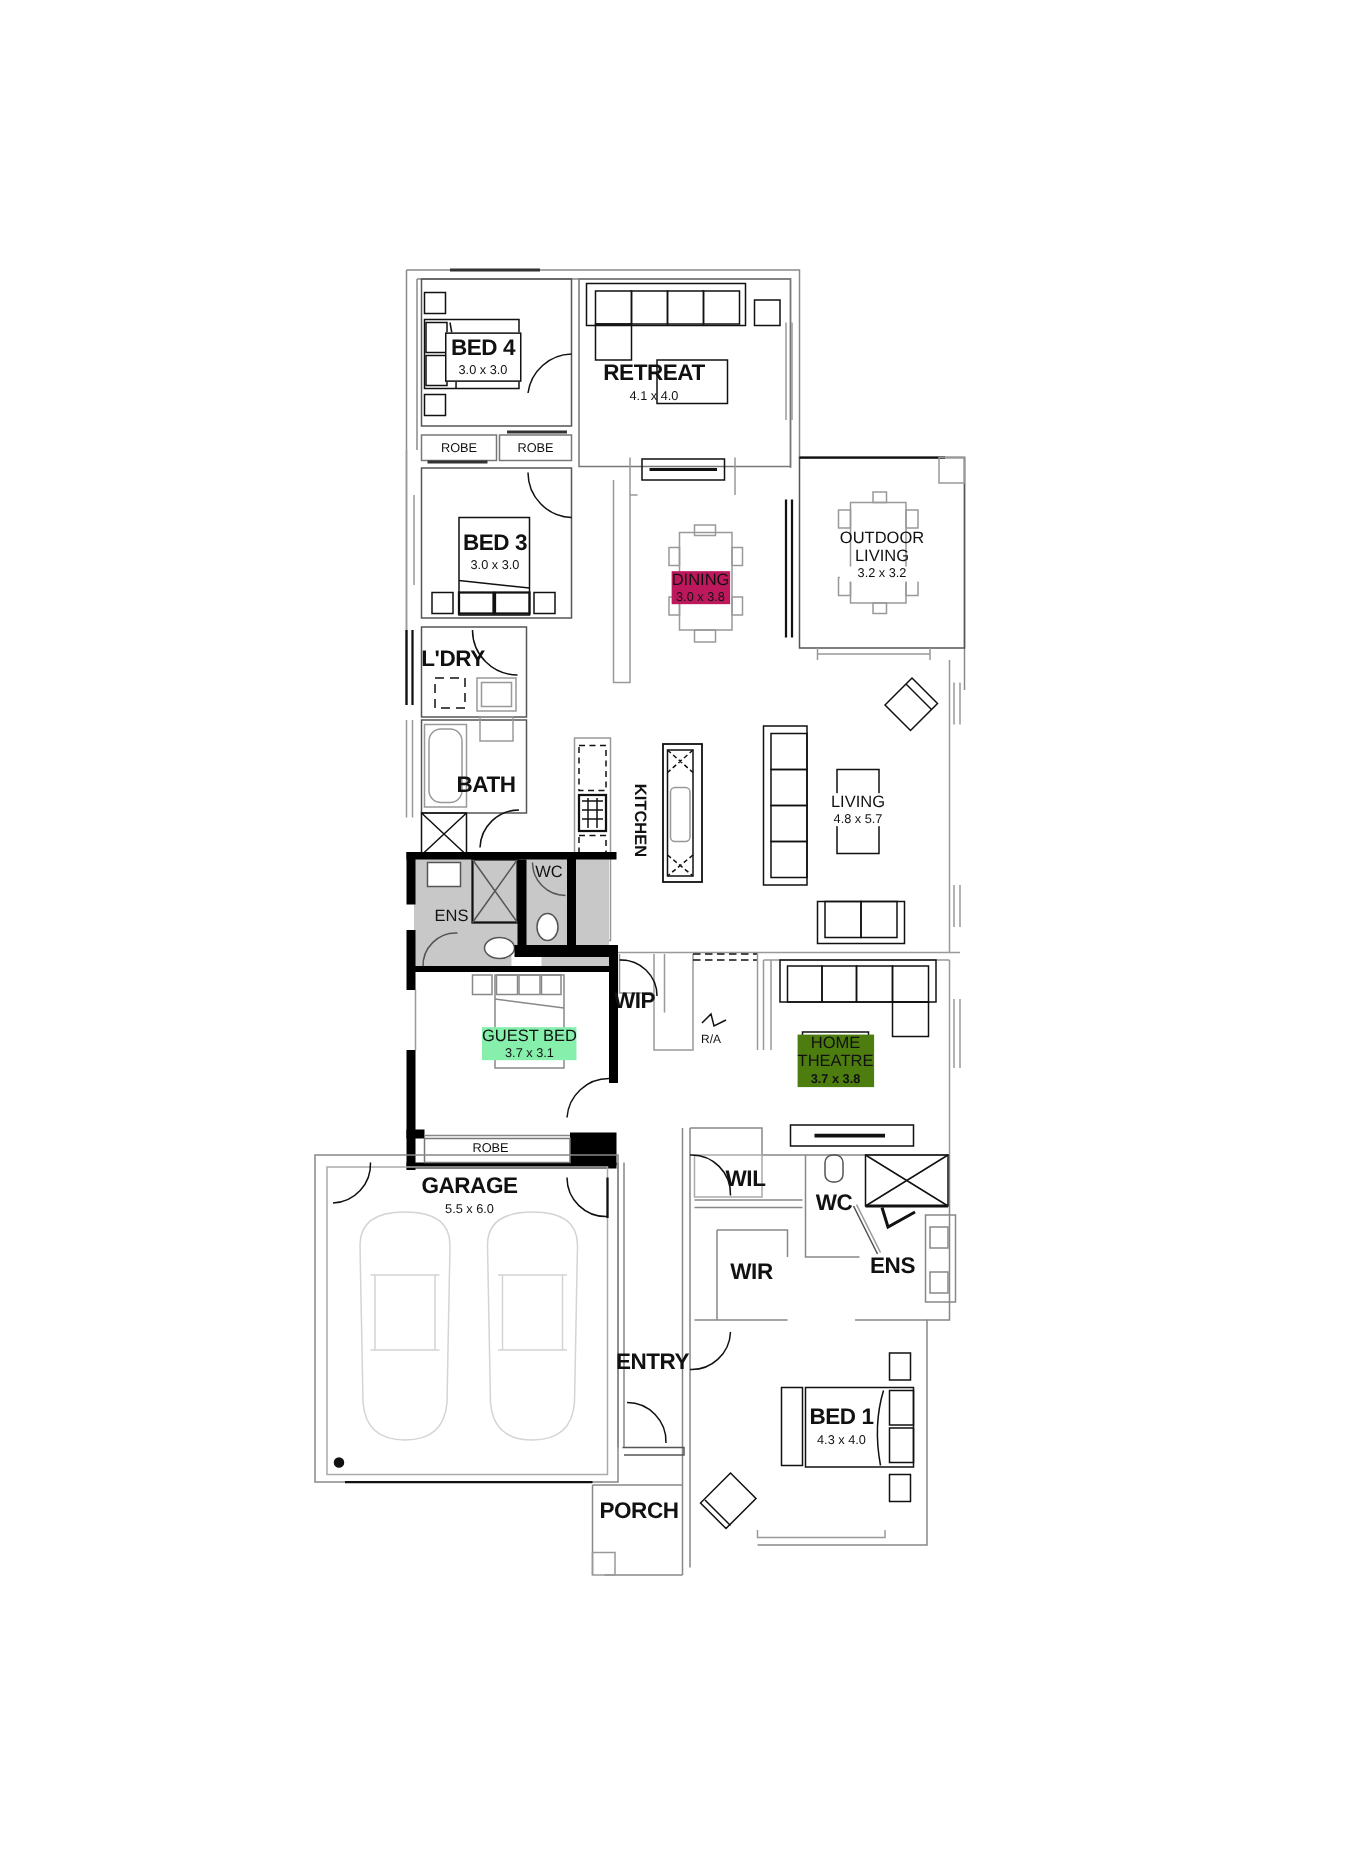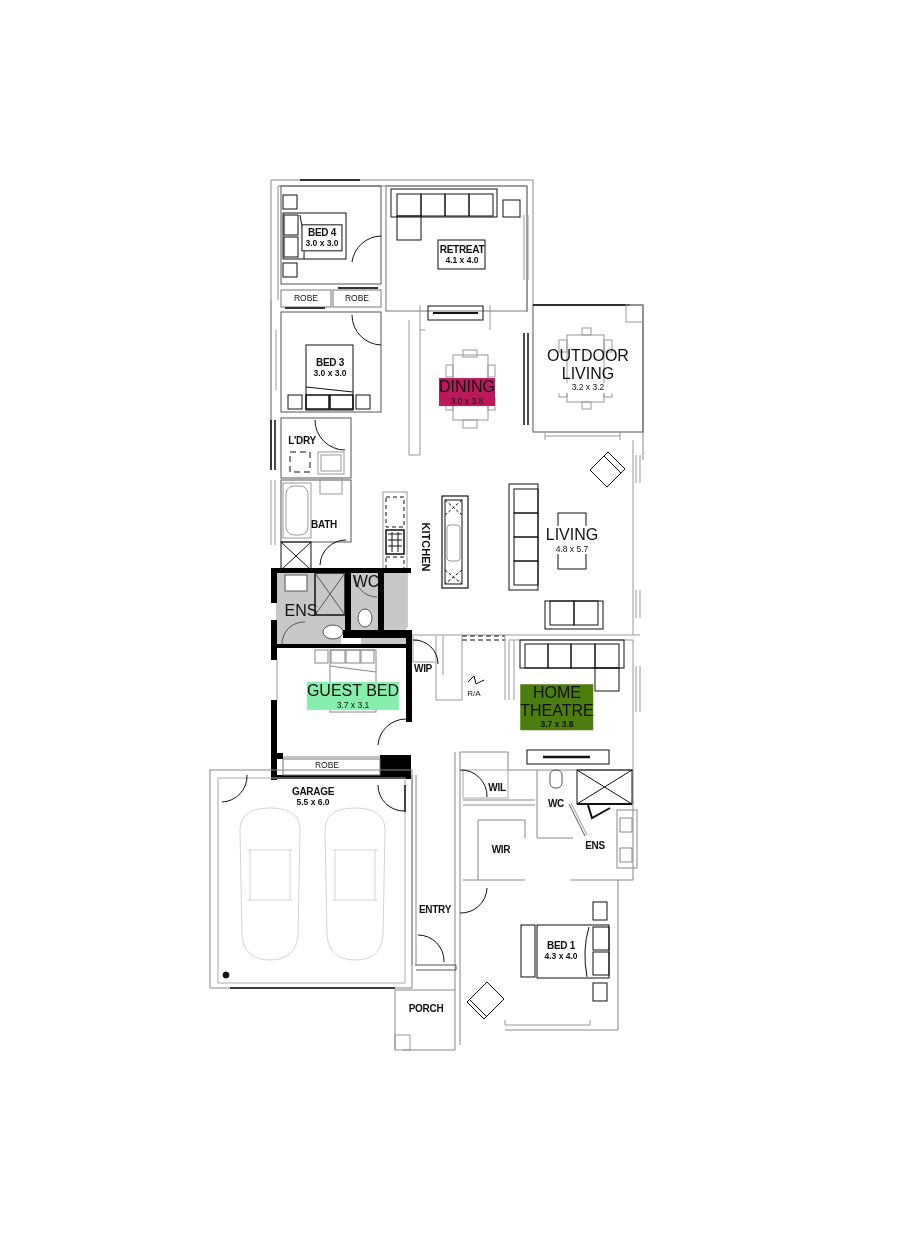--- a/index.html
+++ b/index.html
@@ -1,22 +1,22 @@
 <!DOCTYPE html>
 <html><head>
 <meta charset="utf-8">
 <style>
   html, body { margin:0; padding:0; background:#ffffff; }
   body { width:901px; height:1245px; position:relative; overflow:hidden; font-family:"Liberation Sans", sans-serif; }
   #plan { position:absolute; left:0; top:0; }
   .lbl { position:absolute; text-align:center; color:#111; line-height:1.1; white-space:nowrap; transform:translate(-50%,-50%); }
-  .lbl .name { font-size:16px; display:block; }
+  .lbl .name { font-size:11px; display:block; }
   .lbl .dim { font-size:8.5px; display:block; margin-top:1px; }
-  .bold .name { font-weight:bold; font-size:10px; letter-spacing:-0.3px; }
-  .bold .dim { font-weight:bold; }
+  .bold .name { font-weight:bold; font-size:15px; letter-spacing:-0.3px; }
+  .bold .dim { font-weight:normal; }
   .boxed { border:1px solid #111; padding:2px 3px; background:#fff; }
   .small { font-size:8.5px; }
   .vert { transform:translate(-50%,-50%) rotate(90deg); font-weight:bold; font-size:11px; }
 </style>
 </head>
 <body>
 
 <svg id="plan" width="901" height="1245" viewBox="0 0 901 1245" xmlns="http://www.w3.org/2000/svg">
   <g fill="none" stroke="#111" stroke-width="1">
 
@@ -276,21 +276,21 @@
       </g>
       <circle cx="226" cy="975" r="3" fill="#111"></circle>
     </g>
   </g>
 </svg>
 
 <div class="lbl bold boxed" style="left:322px;top:238px;">
   <span class="name">BED 4</span>
   <span class="dim">3.0 x 3.0</span>
 </div>
-<div class="lbl bold" style="left:462px;top:255px;">
+<div class="lbl bold" style="left:436px;top:255px;">
   <span class="name">RETREAT</span>
   <span class="dim">4.1 x 4.0</span>
 </div>
 <div class="lbl small" style="left:306px;top:299px;">ROBE</div>
 <div class="lbl small" style="left:357px;top:299px;">ROBE</div>
 <div class="lbl bold" style="left:330px;top:368px;">
   <span class="name">BED 3</span>
   <span class="dim">3.0 x 3.0</span>
 </div>
 <div class="lbl" style="left:467px;top:392px;background:#be185d;">

